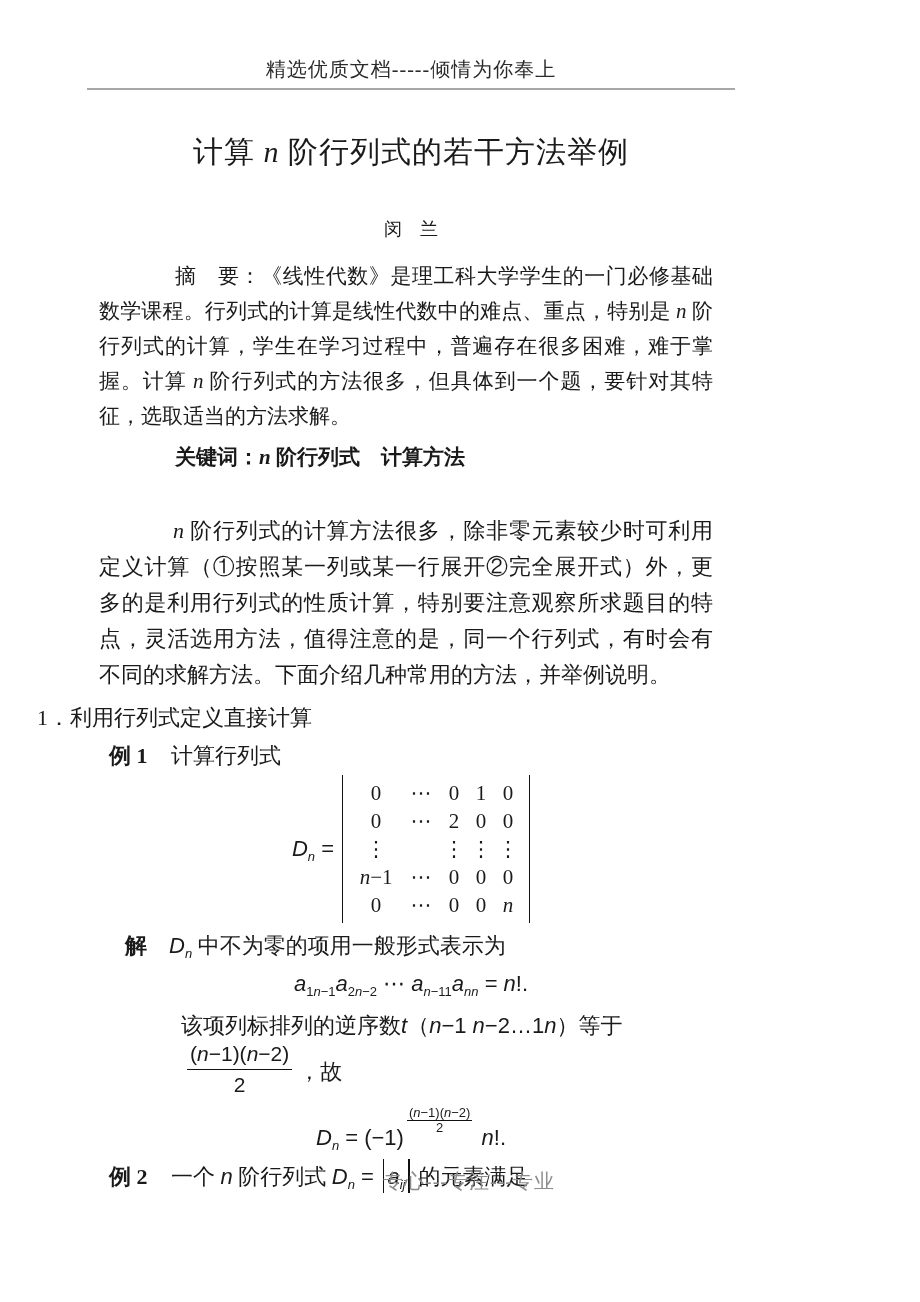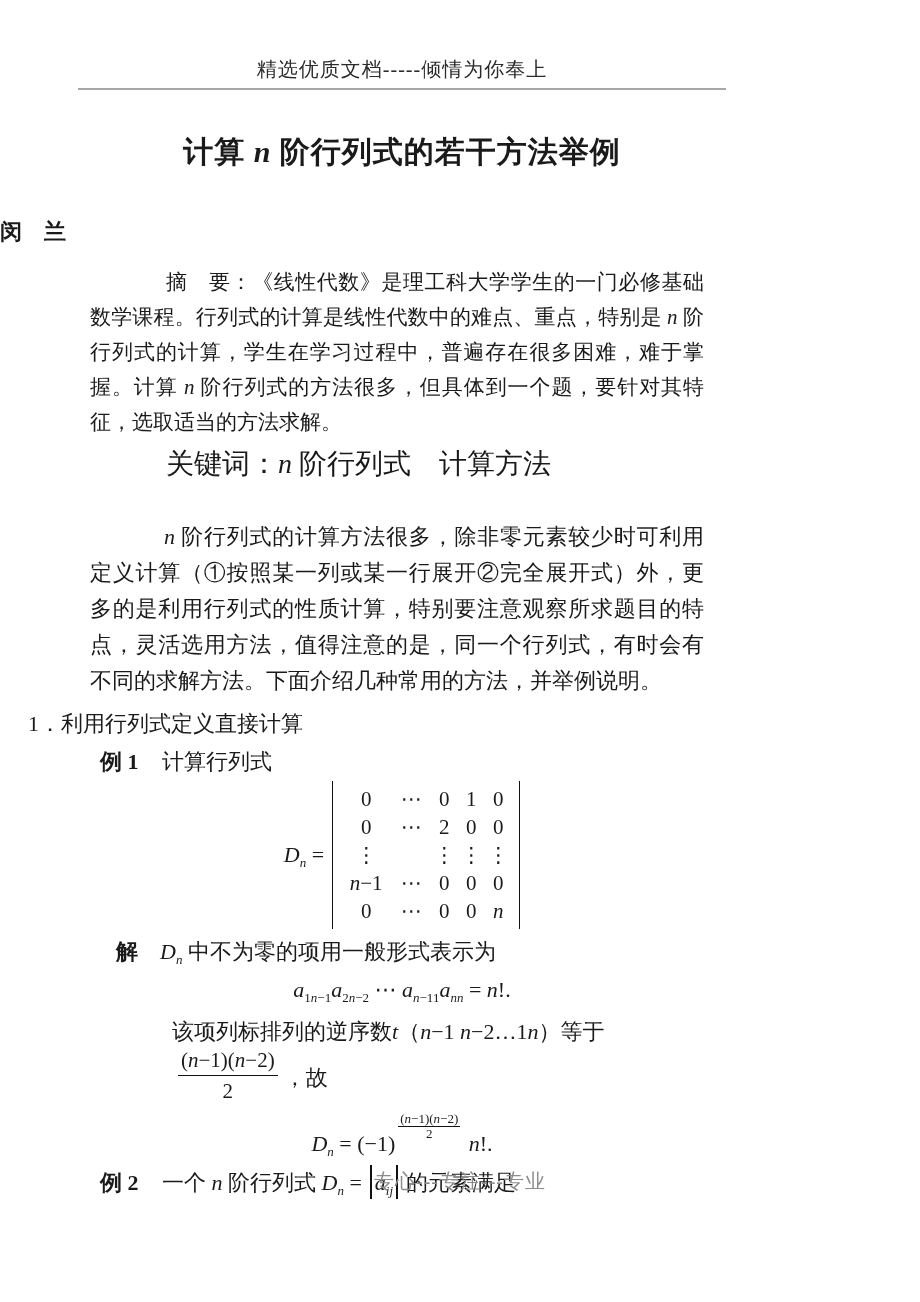--- a/index.html
+++ b/index.html
@@ -3,20 +3,21 @@
 <meta charset="utf-8">
 <style>
   html,body{margin:0;padding:0;background:#ffffff;}
   .page{
     position:relative;
     width:804px;height:1302px;
     background:#ffffff;
     overflow:hidden;
     color:#1a1a1a;
     font-family:"Liberation Serif","DejaVu Serif",serif;
+    margin-left:9px;
   }
   
   .header-block{
     width:648px;margin:0 auto;margin-top:56px;
     text-align:center;
     padding-bottom:5px;
     border-bottom:2px solid #a8a8a8;
   }
   .header-text{font-size:20px;color:#2b2b2b;letter-spacing:1px;}
   
@@ -26,45 +27,46 @@
     font-size:27px;
     font-weight:bold;
     color:#fe0000;
     letter-spacing:2px;
   }
   
   .doc-title{
     margin-top:42px;
     text-align:center;
     font-size:30px;
-    font-weight:bold;
+    font-weight:normal;
     letter-spacing:1px;
   }
   .author{
     margin-top:44px;
-    text-align:left;
-    font-size:22px;
-    font-weight:bold;
+    text-align:center;
+    font-size:18px;
+    font-weight:normal;
   }
   
   .para{
     margin:0 100px 0 90px;
     text-align:justify;
   }
   .abstract{
     margin-top:18px;
     font-size:21px;
     line-height:35px;
     text-indent:76px;
   }
   .keywords{
     margin-top:6px;
-    font-size:28px;
+    font-size:21px;
     line-height:35px;
     text-indent:76px;
+    font-weight:bold;
   }
   .intro{
     margin-top:38px;
     font-size:22px;
     line-height:36px;
     text-indent:74px;
   }
   .section-heading{
     margin-top:10px;
     padding-left:28px;
@@ -74,21 +76,21 @@
   .example-line{
     margin-top:8px;
     padding-left:100px;
     font-size:22px;
     line-height:30px;
   }
   .example-label{font-weight:bold;margin-right:18px;}
   .bold{font-weight:bold;}
   .it{font-family:"Liberation Serif","DejaVu Serif",serif;font-style:italic;}
   
-  .math{font-family:Liberation Serif, serif;}
+  .math{font-family:Liberation Sans, sans-serif;}
   .math i{font-style:italic;}
   sub.msub{font-size:13px;line-height:0;vertical-align:-5px;}
   .frac{display:inline-block;text-align:center;vertical-align:middle;margin:0 6px;transform:translateY(-2px);font-size:21px;}
   .frac .fn{display:block;border-bottom:1.5px solid #111;padding:0 3px;}
   .frac .fd{display:block;}
   .sfrac{display:inline-block;text-align:center;font-size:13px;line-height:1.1;vertical-align:13px;margin:0 3px;}
   .sfrac .fn{display:block;border-bottom:1px solid #111;padding:0 2px;}
   .sfrac .fd{display:block;}
   .tallbar{display:inline-block;width:1.5px;height:34px;background:#111;vertical-align:-9px;margin:0 3px;}
   

